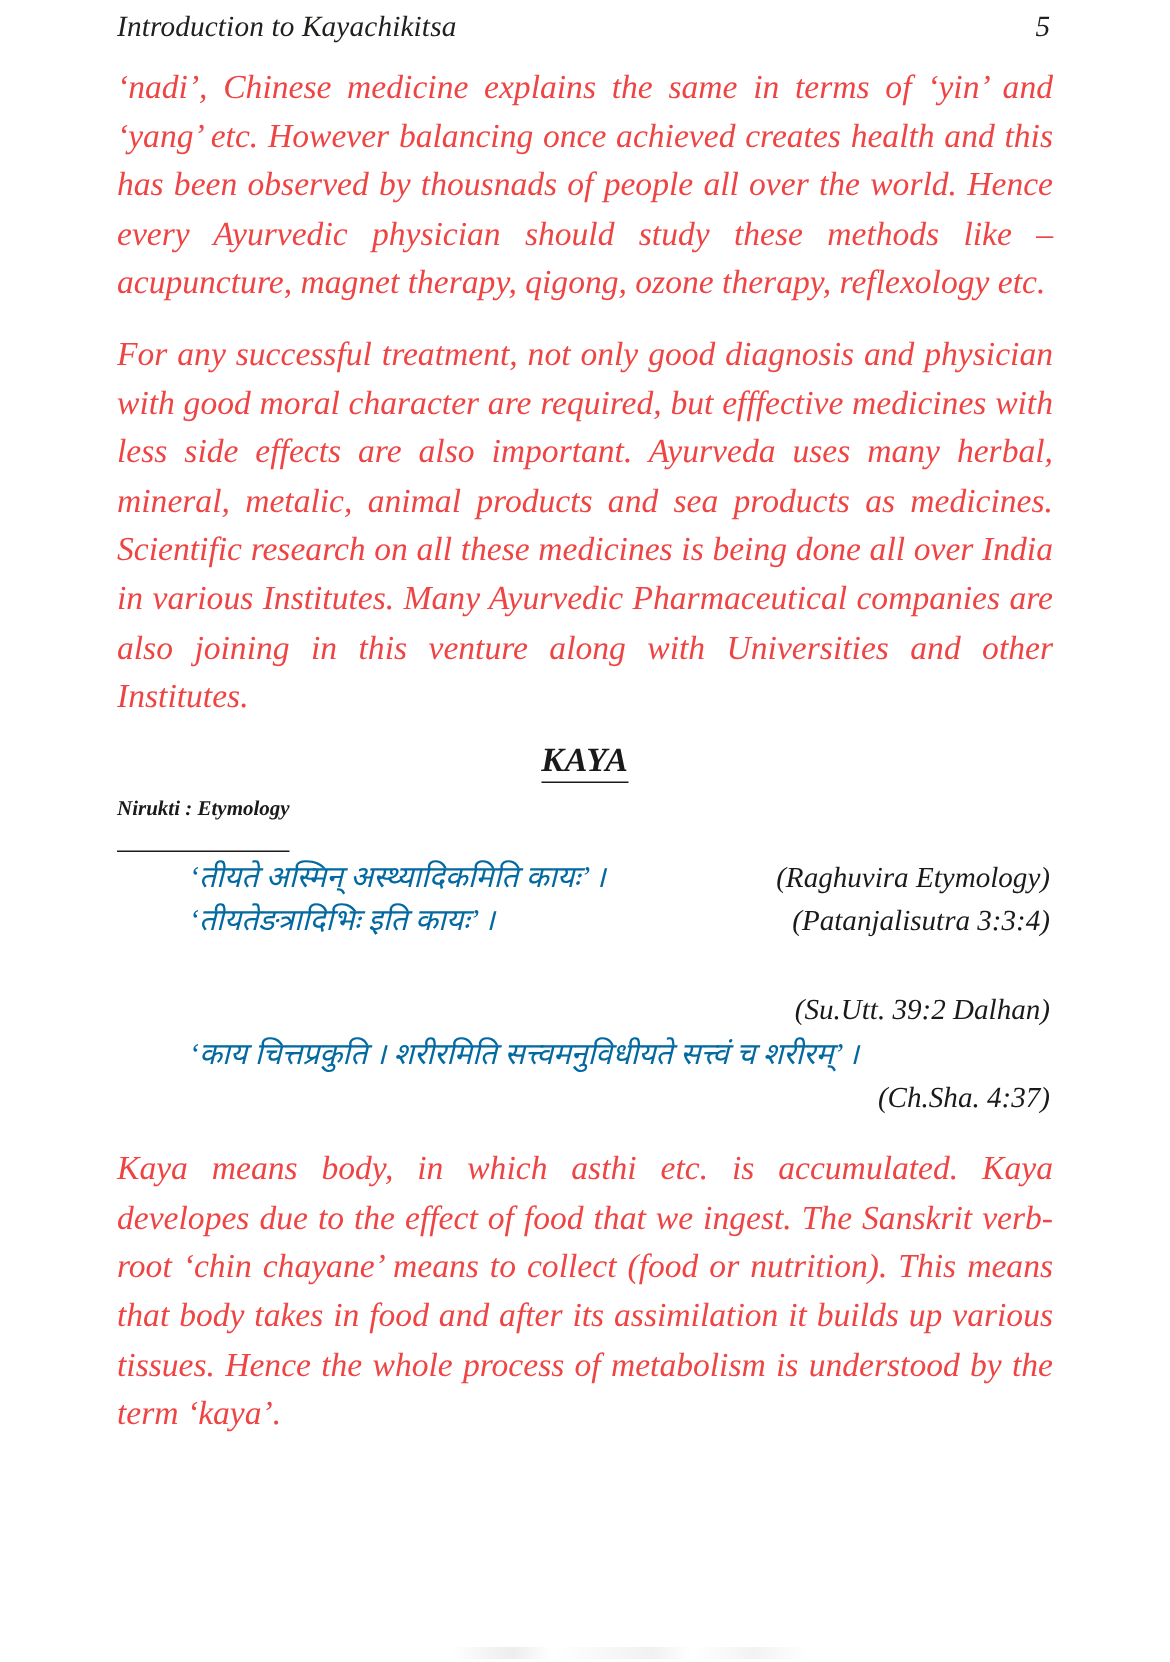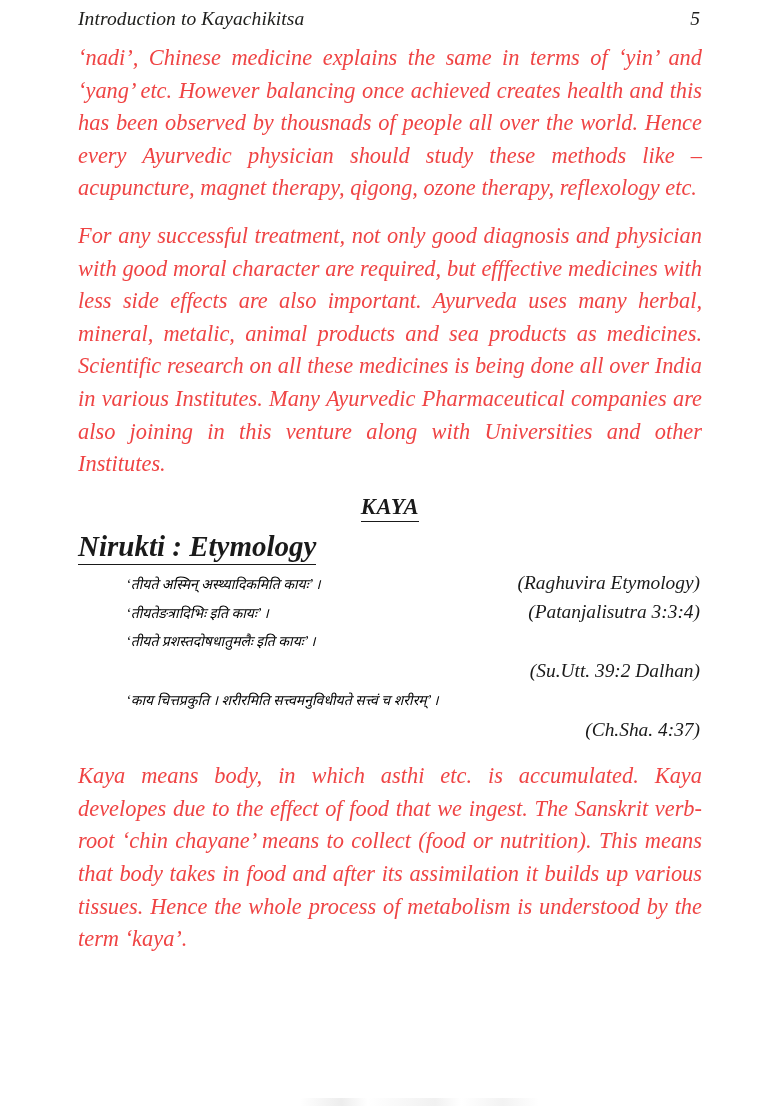--- a/index.html
+++ b/index.html
@@ -71,43 +71,43 @@
     border-bottom: 1.6px solid #1a1a1a;
     padding-bottom: 1px;
     display: inline-block;
   }
 
   
   .nirukti-head {
     margin: 8px 0 3px 0;
   }
   .nirukti-head span {
-    font-size: 29px;
+    font-size: 14px;
     font-weight: bold;
     border-bottom: 1.5px solid #1a1a1a;
-    padding-bottom: 1px;
+    padding-bottom: 19px;
     display: inline-block;
   }
 
   
   .verses {
     margin: 3px 0 0 0;
     padding-left: 48px;
     box-sizing: border-box;
   }
   .verse-row {
     display: flex;
     align-items: baseline;
     white-space: nowrap;
     height: 29.5px;
   }
   .sans {
     font-family: "Liberation Serif", "DejaVu Serif", serif;
-    font-size: 14px;
-    color: #000000;
+    font-size: 20px;
+    color: #0369a1;
     line-height: 29px;
   }
   .cite {
     font-size: 19.4px;
     color: #1a1a1a;
     line-height: 29px;
     margin-left: auto;
     padding-right: 2px;
   }
   .verse-row-cite-only {
@@ -174,21 +174,20 @@
         <span class="sans">‘तीयते अस्मिन् अस्थ्यादिकमिति कायः’ ।</span>
         <span class="cite">(Raghuvira Etymology)</span>
       </div>
 
       <div class="verse-row">
         <span class="sans">‘तीयतेङत्रादिभिः इति कायः’ ।</span>
         <span class="cite">(Patanjalisutra 3:3:4)</span>
       </div>
 
       <div class="verse-row">
-        <span class="sans">‘तीयते प्रशस्तदोषधातुमलैः इति कायः’ ।</span>
       </div>
 
       <div class="verse-row">
         <span class="cite">(Su.Utt. 39:2 Dalhan)</span>
       </div>
 
       <div class="verse-row-full">
         <span class="sans">‘काय चित्तप्रकुति । शरीरमिति सत्त्वमनुविधीयते सत्त्वं च शरीरम्’ ।</span>
       </div>
       <div class="verse-row-cite-only">

